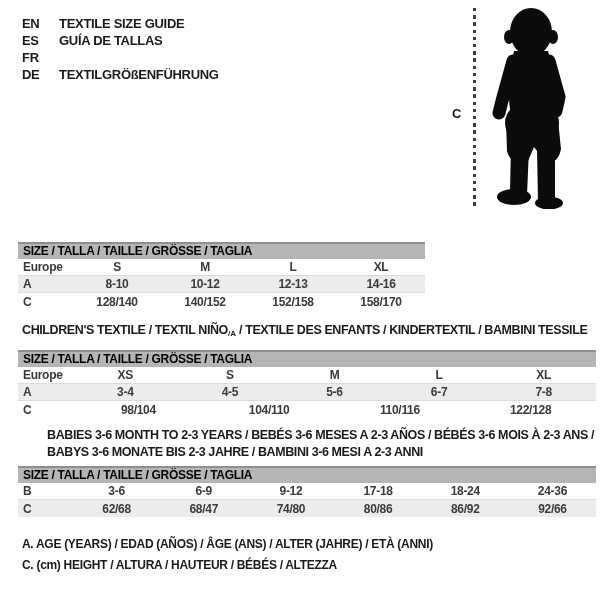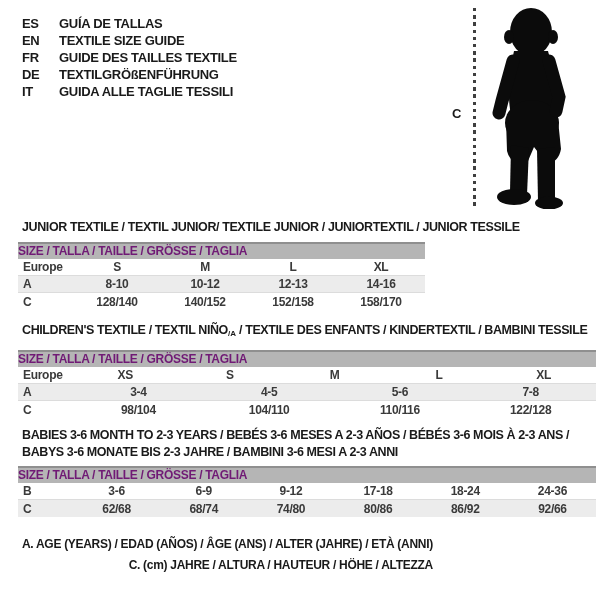--- a/index.html
+++ b/index.html
@@ -28,56 +28,51 @@
   .height-label{position:absolute; left:452px; top:106px; font-size:13px; font-weight:bold; color:var(--title);}
   .baby-wrap{position:absolute; left:483px; top:5px; width:96px; height:204px; color:var(--sil);}
   
   .sec-title{position:absolute; left:22px; font-size:12.5px; font-weight:bold; color:var(--title); white-space:nowrap; letter-spacing:-0.4px;}
   .sec-title .sub{font-size:8px; vertical-align:-2px; letter-spacing:0;}
   
   .size-table{position:absolute; left:18px; font-size:12px; font-weight:bold; color:var(--ttext);}
   .bar{
     height:15px; line-height:15px; background:var(--bar-bg);
     border-top:2px solid var(--bar-border);
-    color:#701a75; white-space:nowrap;
+    padding-left:5px; color:#000000; white-space:nowrap;
   }
   .t-row{display:flex; height:17px; line-height:16px; box-sizing:border-box; border-bottom:1px solid var(--divider); align-items:center;}
   .t-row:last-child{border-bottom:none;}
   .t-row.shaded{background:var(--shade);}
   .t-label{width:50px; padding-left:5px; flex:none;}
   .t-cell{flex:1; text-align:center;}
   
   .footnotes{position:absolute; left:22px; top:534px;}
-  .footnote{height:21px; line-height:21px; font-size:12px; font-weight:bold; color:var(--title); white-space:nowrap;text-align:right;}
+  .footnote{height:21px; line-height:21px; font-size:12px; font-weight:bold; color:var(--title); white-space:nowrap;}
 </style>
 </head>
 <body>
 
 <div class="canvas">
 
   <div class="lang-block">
     <div class="lang-row">
+      <span class="lang-code">EN</span>
+      <span>TEXTILE SIZE GUIDE</span>
+    </div>
+    <div class="lang-row">
       <span class="lang-code">ES</span>
       <span>GUÍA DE TALLAS</span>
     </div>
     <div class="lang-row">
-      <span class="lang-code">EN</span>
-      <span>TEXTILE SIZE GUIDE</span>
-    </div>
-    <div class="lang-row">
       <span class="lang-code">FR</span>
-      <span>GUIDE DES TAILLES TEXTILE</span>
     </div>
     <div class="lang-row">
       <span class="lang-code">DE</span>
       <span>TEXTILGRÖßENFÜHRUNG</span>
-    </div>
-    <div class="lang-row">
-      <span class="lang-code">IT</span>
-      <span>GUIDA ALLE TAGLIE TESSILI</span>
     </div>
   </div>
 
   <div class="dotted-line"></div>
   <div class="height-label">C</div>
   <div class="baby-wrap">
     <svg viewBox="0 0 96 204" width="96" height="204" aria-hidden="true">
       <g fill="currentColor" stroke="none">
         <ellipse cx="48" cy="27" rx="21" ry="24"></ellipse>
         <ellipse cx="26" cy="32" rx="5" ry="7"></ellipse>
@@ -90,21 +85,20 @@
         <ellipse cx="31" cy="192" rx="17" ry="8"></ellipse>
         <ellipse cx="66" cy="198" rx="14" ry="6.5"></ellipse>
       </g>
       <g fill="none" stroke="currentColor" stroke-width="13" stroke-linecap="round">
         <path d="M30 56 L19 96 L16 108"></path>
         <path d="M66 56 L76 92 L73 106"></path>
       </g>
     </svg>
   </div>
 
-  <div class="sec-title" style="top:220px;">JUNIOR TEXTILE / TEXTIL JUNIOR/ TEXTILE JUNIOR / JUNIORTEXTIL / JUNIOR TESSILE</div>
   <div class="size-table" style="top:242px; width:407px;">
     <div class="bar">SIZE / TALLA / TAILLE / GRÖSSE / TAGLIA</div>
     <div class="t-row">
       <span class="t-label">Europe</span>
       <span class="t-cell">S</span>
       <span class="t-cell">M</span>
       <span class="t-cell">L</span>
       <span class="t-cell">XL</span>
     </div>
     <div class="t-row shaded">
@@ -132,55 +126,56 @@
       <span class="t-cell">S</span>
       <span class="t-cell">M</span>
       <span class="t-cell">L</span>
       <span class="t-cell">XL</span>
     </div>
     <div class="t-row shaded">
       <span class="t-label">A</span>
       <span class="t-cell">3-4</span>
       <span class="t-cell">4-5</span>
       <span class="t-cell">5-6</span>
+      <span class="t-cell">6-7</span>
       <span class="t-cell">7-8</span>
     </div>
     <div class="t-row">
       <span class="t-label">C</span>
       <span class="t-cell">98/104</span>
       <span class="t-cell">104/110</span>
       <span class="t-cell">110/116</span>
       <span class="t-cell">122/128</span>
     </div>
   </div>
 
-  <div class="sec-title" style="top:427px; line-height:17px;">
+  <div class="sec-title" style="top:427px; line-height:17px;margin-left:25px;">
     <div>BABIES 3-6 MONTH TO 2-3 YEARS / BEBÉS 3-6 MESES A 2-3 AÑOS / BÉBÉS 3-6 MOIS À 2-3 ANS /</div>
     <div>BABYS 3-6 MONATE BIS 2-3 JAHRE / BAMBINI 3-6 MESI A 2-3 ANNI</div>
   </div>
   <div class="size-table" style="top:466px; width:578px;">
     <div class="bar">SIZE / TALLA / TAILLE / GRÖSSE / TAGLIA</div>
     <div class="t-row">
       <span class="t-label">B</span>
       <span class="t-cell">3-6</span>
       <span class="t-cell">6-9</span>
       <span class="t-cell">9-12</span>
       <span class="t-cell">17-18</span>
       <span class="t-cell">18-24</span>
       <span class="t-cell">24-36</span>
     </div>
     <div class="t-row shaded">
       <span class="t-label">C</span>
       <span class="t-cell">62/68</span>
-      <span class="t-cell">68/74</span>
+      <span class="t-cell">68/47</span>
       <span class="t-cell">74/80</span>
       <span class="t-cell">80/86</span>
       <span class="t-cell">86/92</span>
       <span class="t-cell">92/66</span>
     </div>
   </div>
 
   <div class="footnotes">
     <div class="footnote">A. AGE (YEARS) / EDAD (AÑOS) / ÂGE (ANS) / ALTER (JAHRE) / ETÀ (ANNI)</div>
-    <div class="footnote">C. (cm) JAHRE / ALTURA / HAUTEUR / HÖHE / ALTEZZA</div>
+    <div class="footnote">C. (cm) HEIGHT / ALTURA / HAUTEUR / BÉBÉS / ALTEZZA</div>
   </div>
 
 </div>
 
 </body></html>

